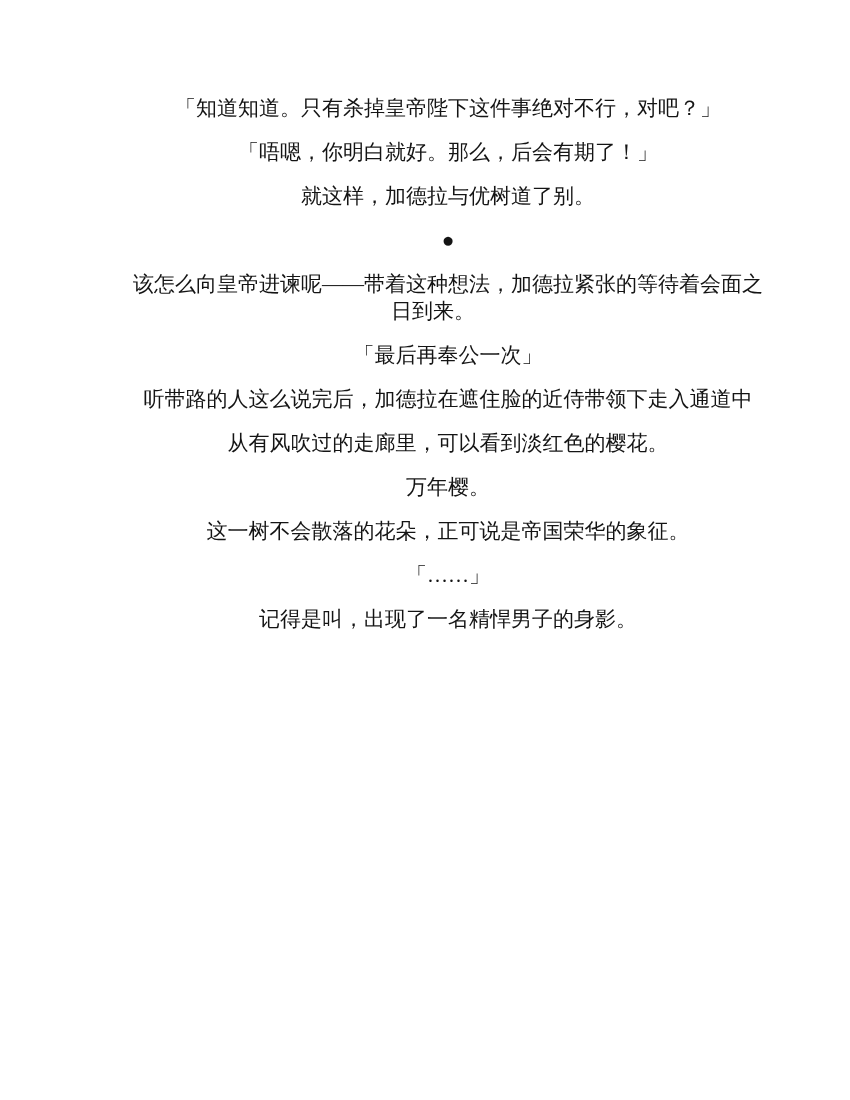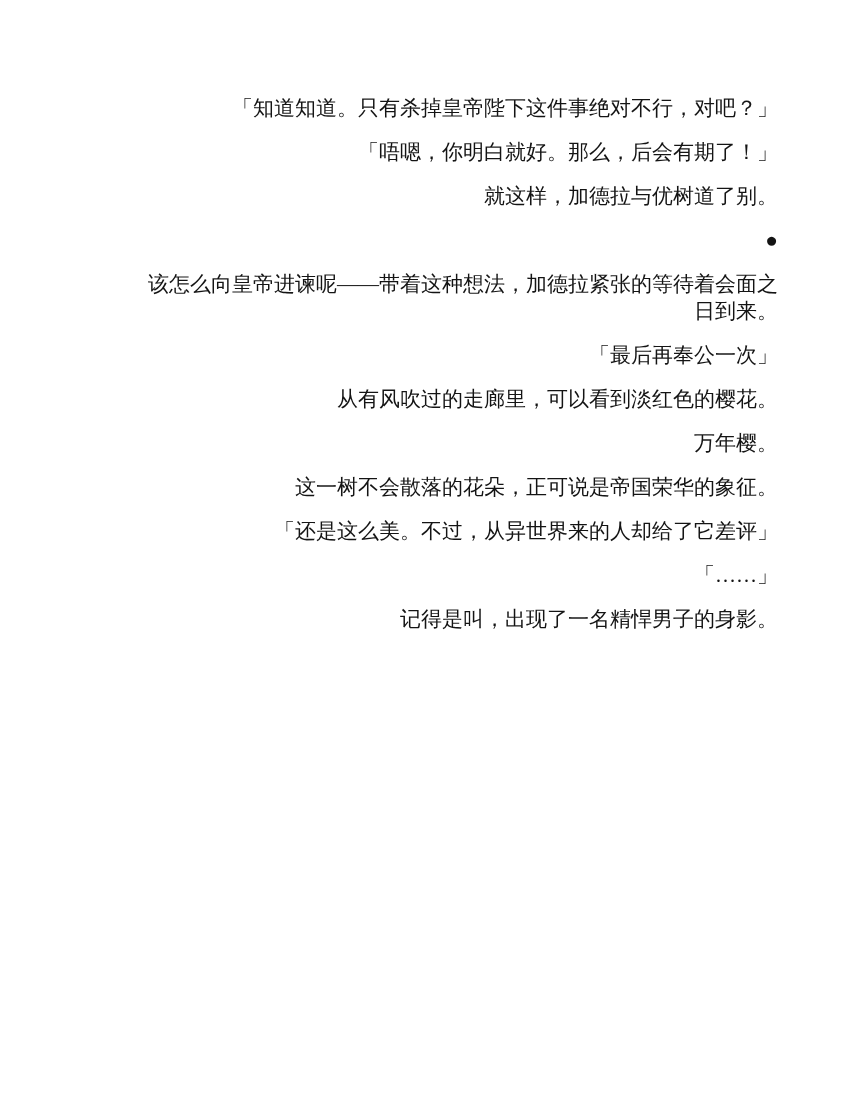--- a/index.html
+++ b/index.html
@@ -21,35 +21,35 @@
   }
   .para {
     margin: 0 0 17px 0;
     font-family: "Liberation Serif", "DejaVu Serif", serif;
     font-size: 21px;
     line-height: 27px;
     color: #141414;
     white-space: pre-line;      
     text-indent: 30px;          
     letter-spacing: 0;
-    text-align: right;
+    text-align: center;
   }
 </style>
 </head>
 <body>
 
 <main class="page">
   <div id="text-content">
       <p class="para">「知道知道。只有杀掉皇帝陛下这件事绝对不行，对吧？」</p>
       <p class="para">「唔嗯，你明白就好。那么，后会有期了！」</p>
       <p class="para">就这样，加德拉与优树道了别。</p>
       <p class="para">●</p>
       <p class="para">该怎么向皇帝进谏呢——带着这种想法，加德拉紧张的等待着会面之
 日到来。</p>
       <p class="para">「最后再奉公一次」</p>
+      <p class="para">听带路的人这么说完后，加德拉在遮住脸的近侍带领下走入通道中</p>
       <p class="para">从有风吹过的走廊里，可以看到淡红色的樱花。</p>
       <p class="para">万年樱。</p>
       <p class="para">这一树不会散落的花朵，正可说是帝国荣华的象征。</p>
-      <p class="para">「还是这么美。不过，从异世界来的人却给了它差评」</p>
       <p class="para">「……」</p>
       <p class="para">记得是叫，出现了一名精悍男子的身影。</p>
     </div>
 </main>
 
 </body></html>

